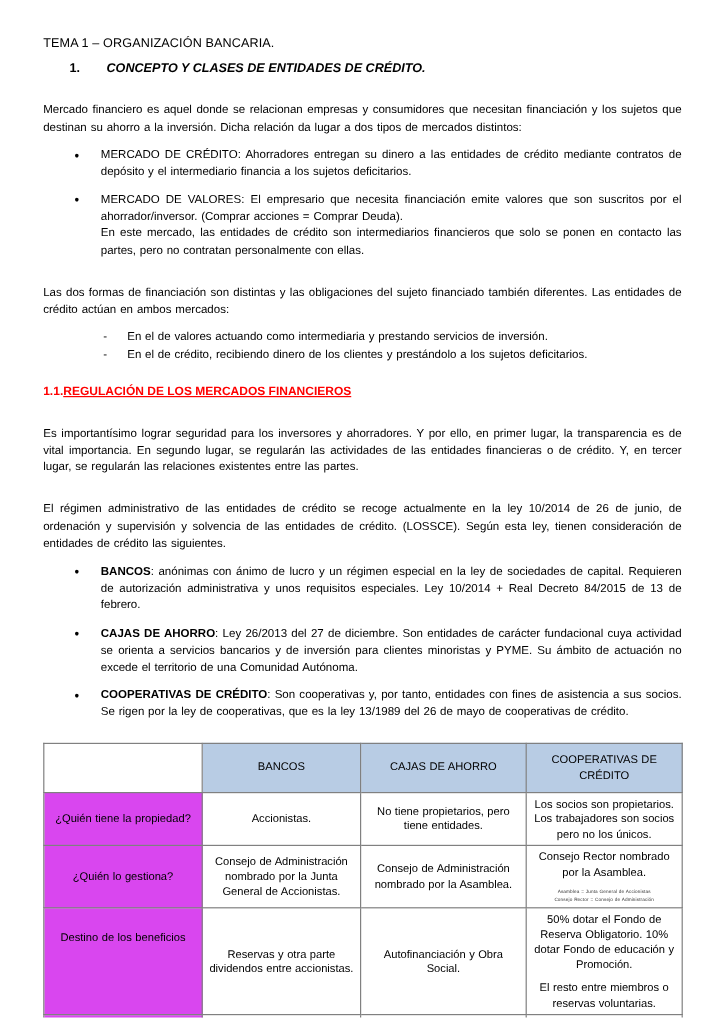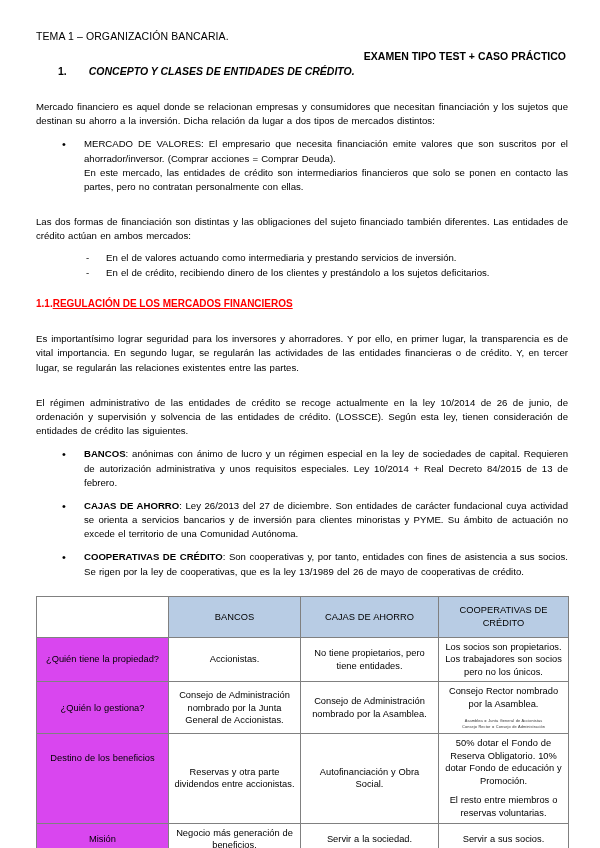--- a/index.html
+++ b/index.html
@@ -164,29 +164,31 @@
   }
   .gap-block { display: block; height: 7px; }
 </style>
 </head>
 <body>
 
 <div class="page">
 
   <div class="doc-title">TEMA 1 – ORGANIZACIÓN BANCARIA.</div>
 
-  <div class="exam-line">EXAMEN TIPO TEST + CASO PRÁCTICO</div>
 
   <div class="section-heading">
     <span>1.</span><span class="txt">CONCEPTO Y CLASES DE ENTIDADES DE CRÉDITO.</span>
   </div>
 
   <p class="body">Mercado financiero es aquel donde se relacionan empresas y consumidores que necesitan financiación y los sujetos que destinan su ahorro a la inversión. Dicha relación da lugar a dos tipos de mercados distintos:</p>
 
   <ul class="bullets">
+    <li>
+      <span>MERCADO DE CRÉDITO:</span><span> Ahorradores entregan su dinero a las entidades de crédito mediante contratos de depósito y el intermediario financia a los sujetos deficitarios.</span>
+    </li>
     <li>
       <span>MERCADO DE VALORES:</span><span> El empresario que necesita financiación emite valores que son suscritos por el ahorrador/inversor. (Comprar acciones = Comprar Deuda).</span><br>
       <span>En este mercado, las entidades de crédito son intermediarios financieros que solo se ponen en contacto las partes, pero no contratan personalmente con ellas.</span>
     </li>
   </ul>
 
   <p class="body">Las dos formas de financiación son distintas y las obligaciones del sujeto financiado también diferentes. Las entidades de crédito actúan en ambos mercados:</p>
 
   <ul class="dashes">
     <li>En el de valores actuando como intermediaria y prestando servicios de inversión.</li>

